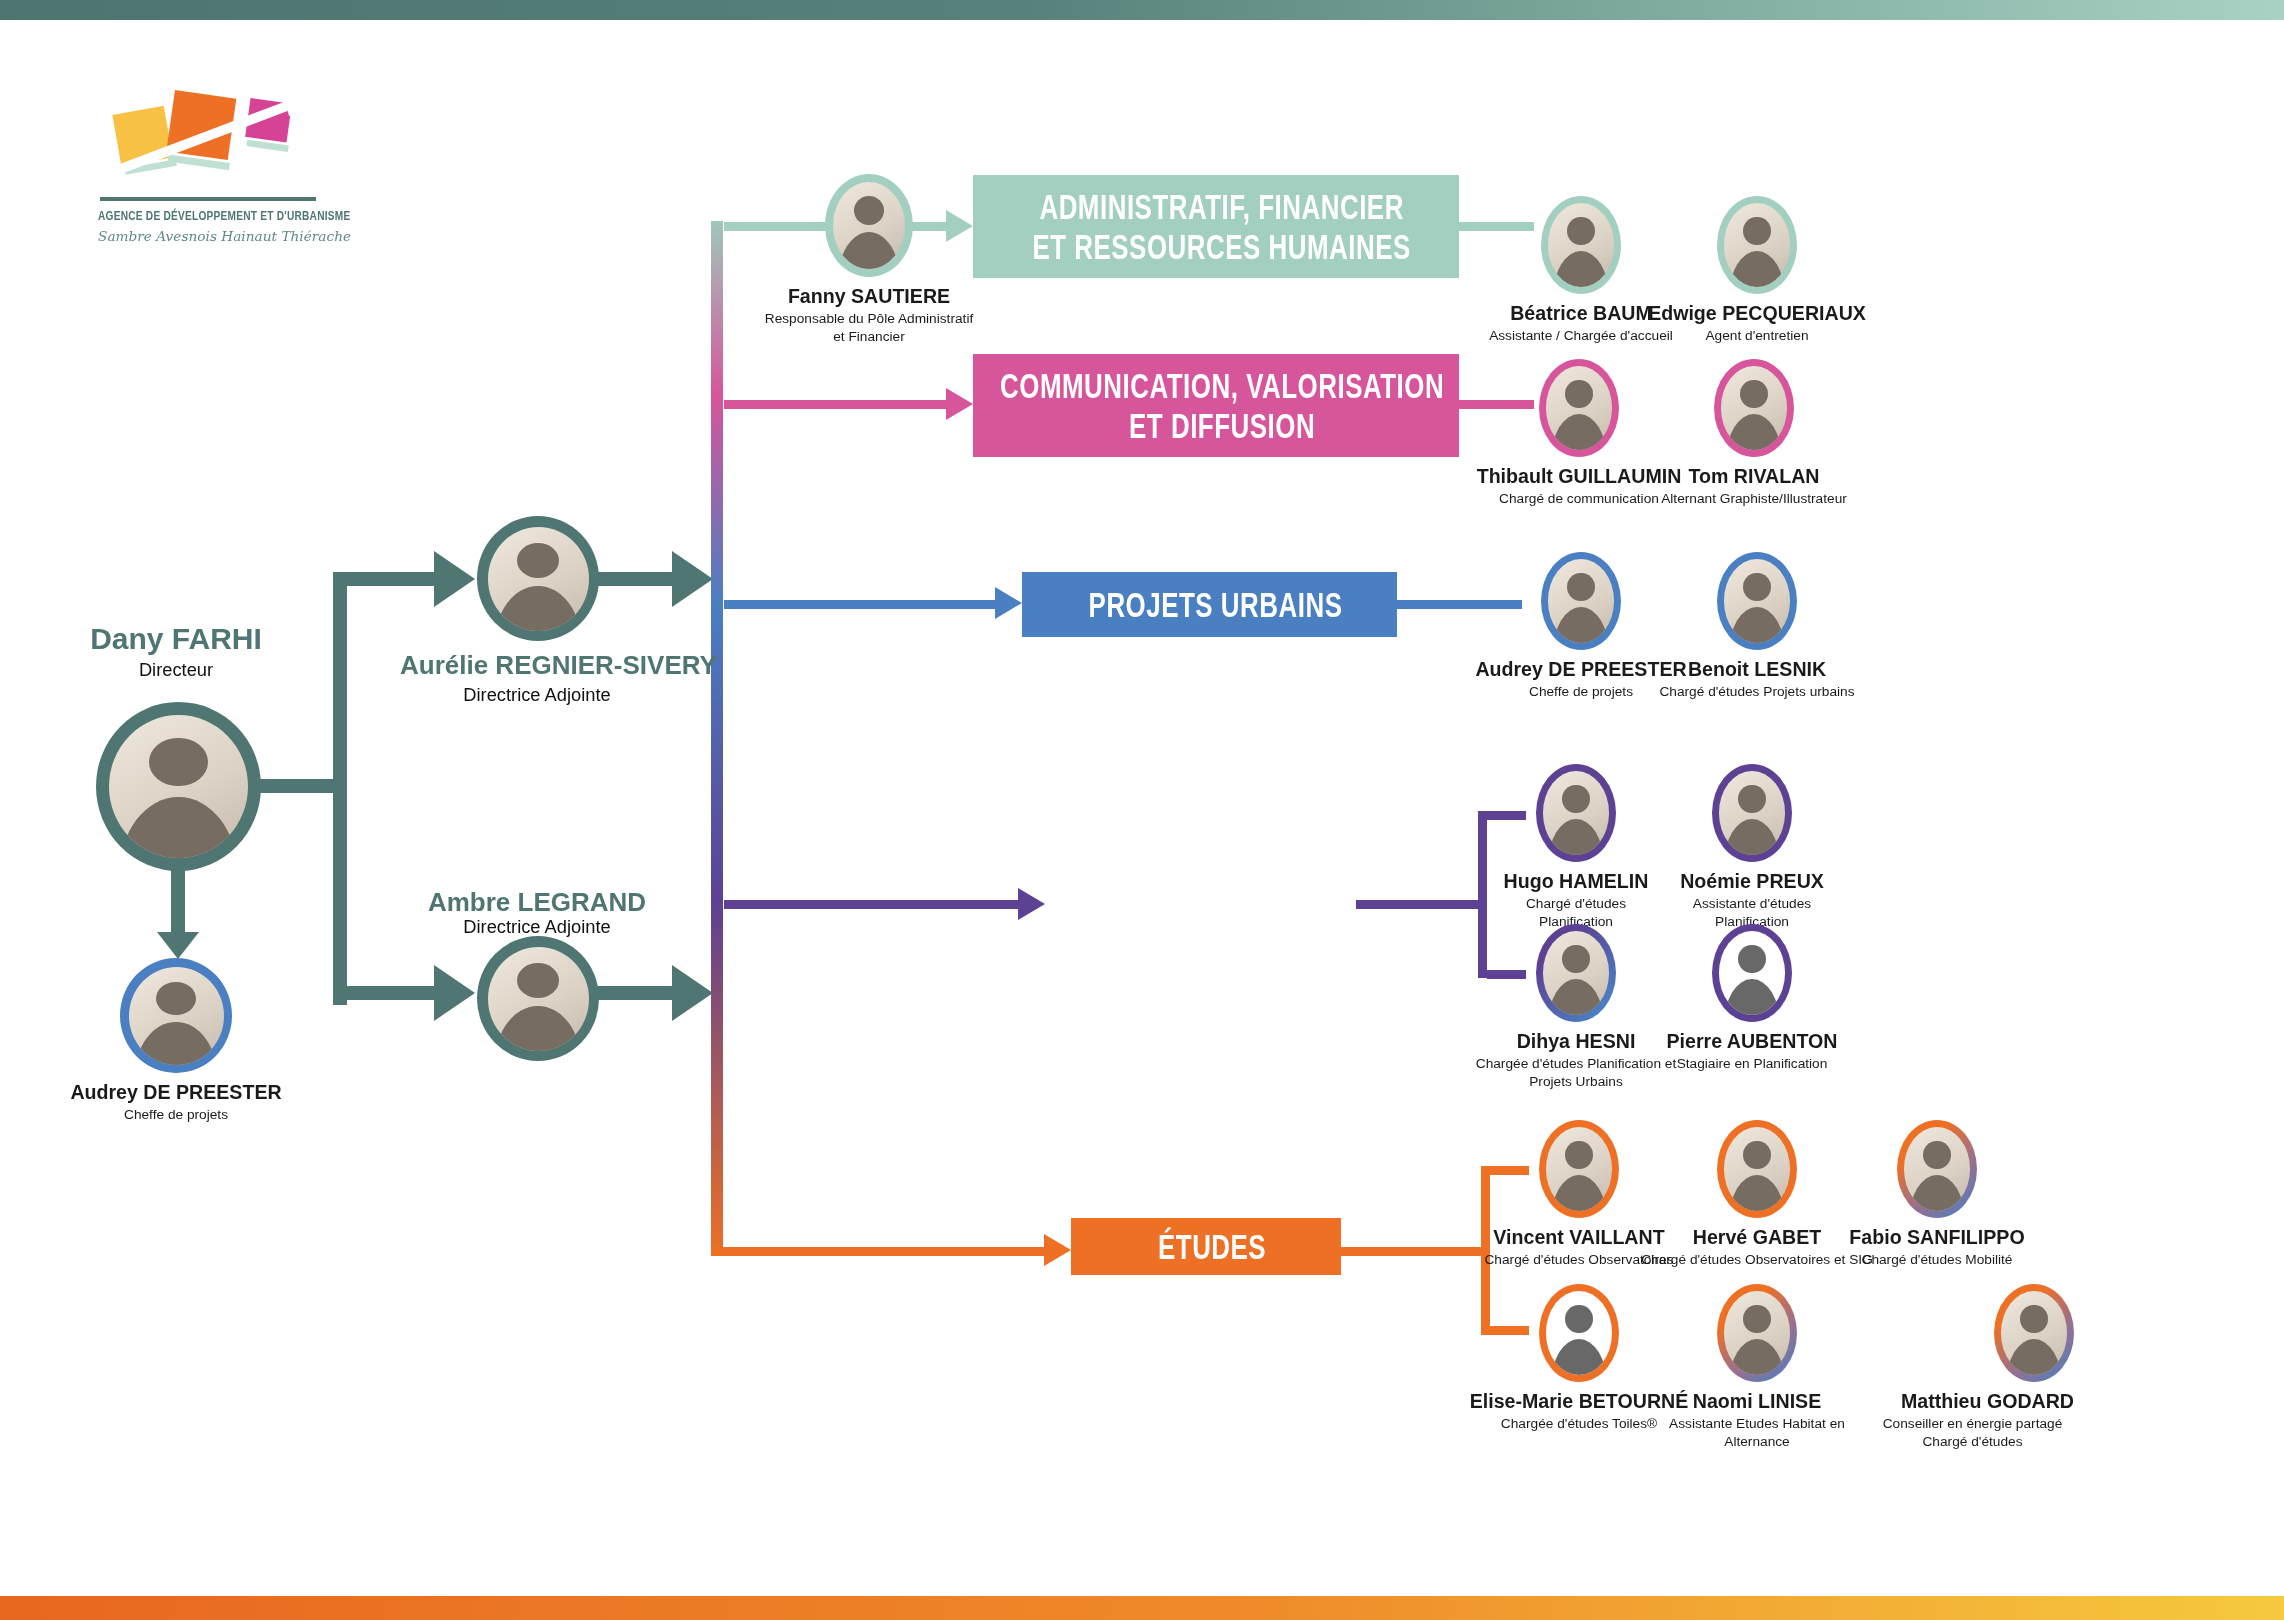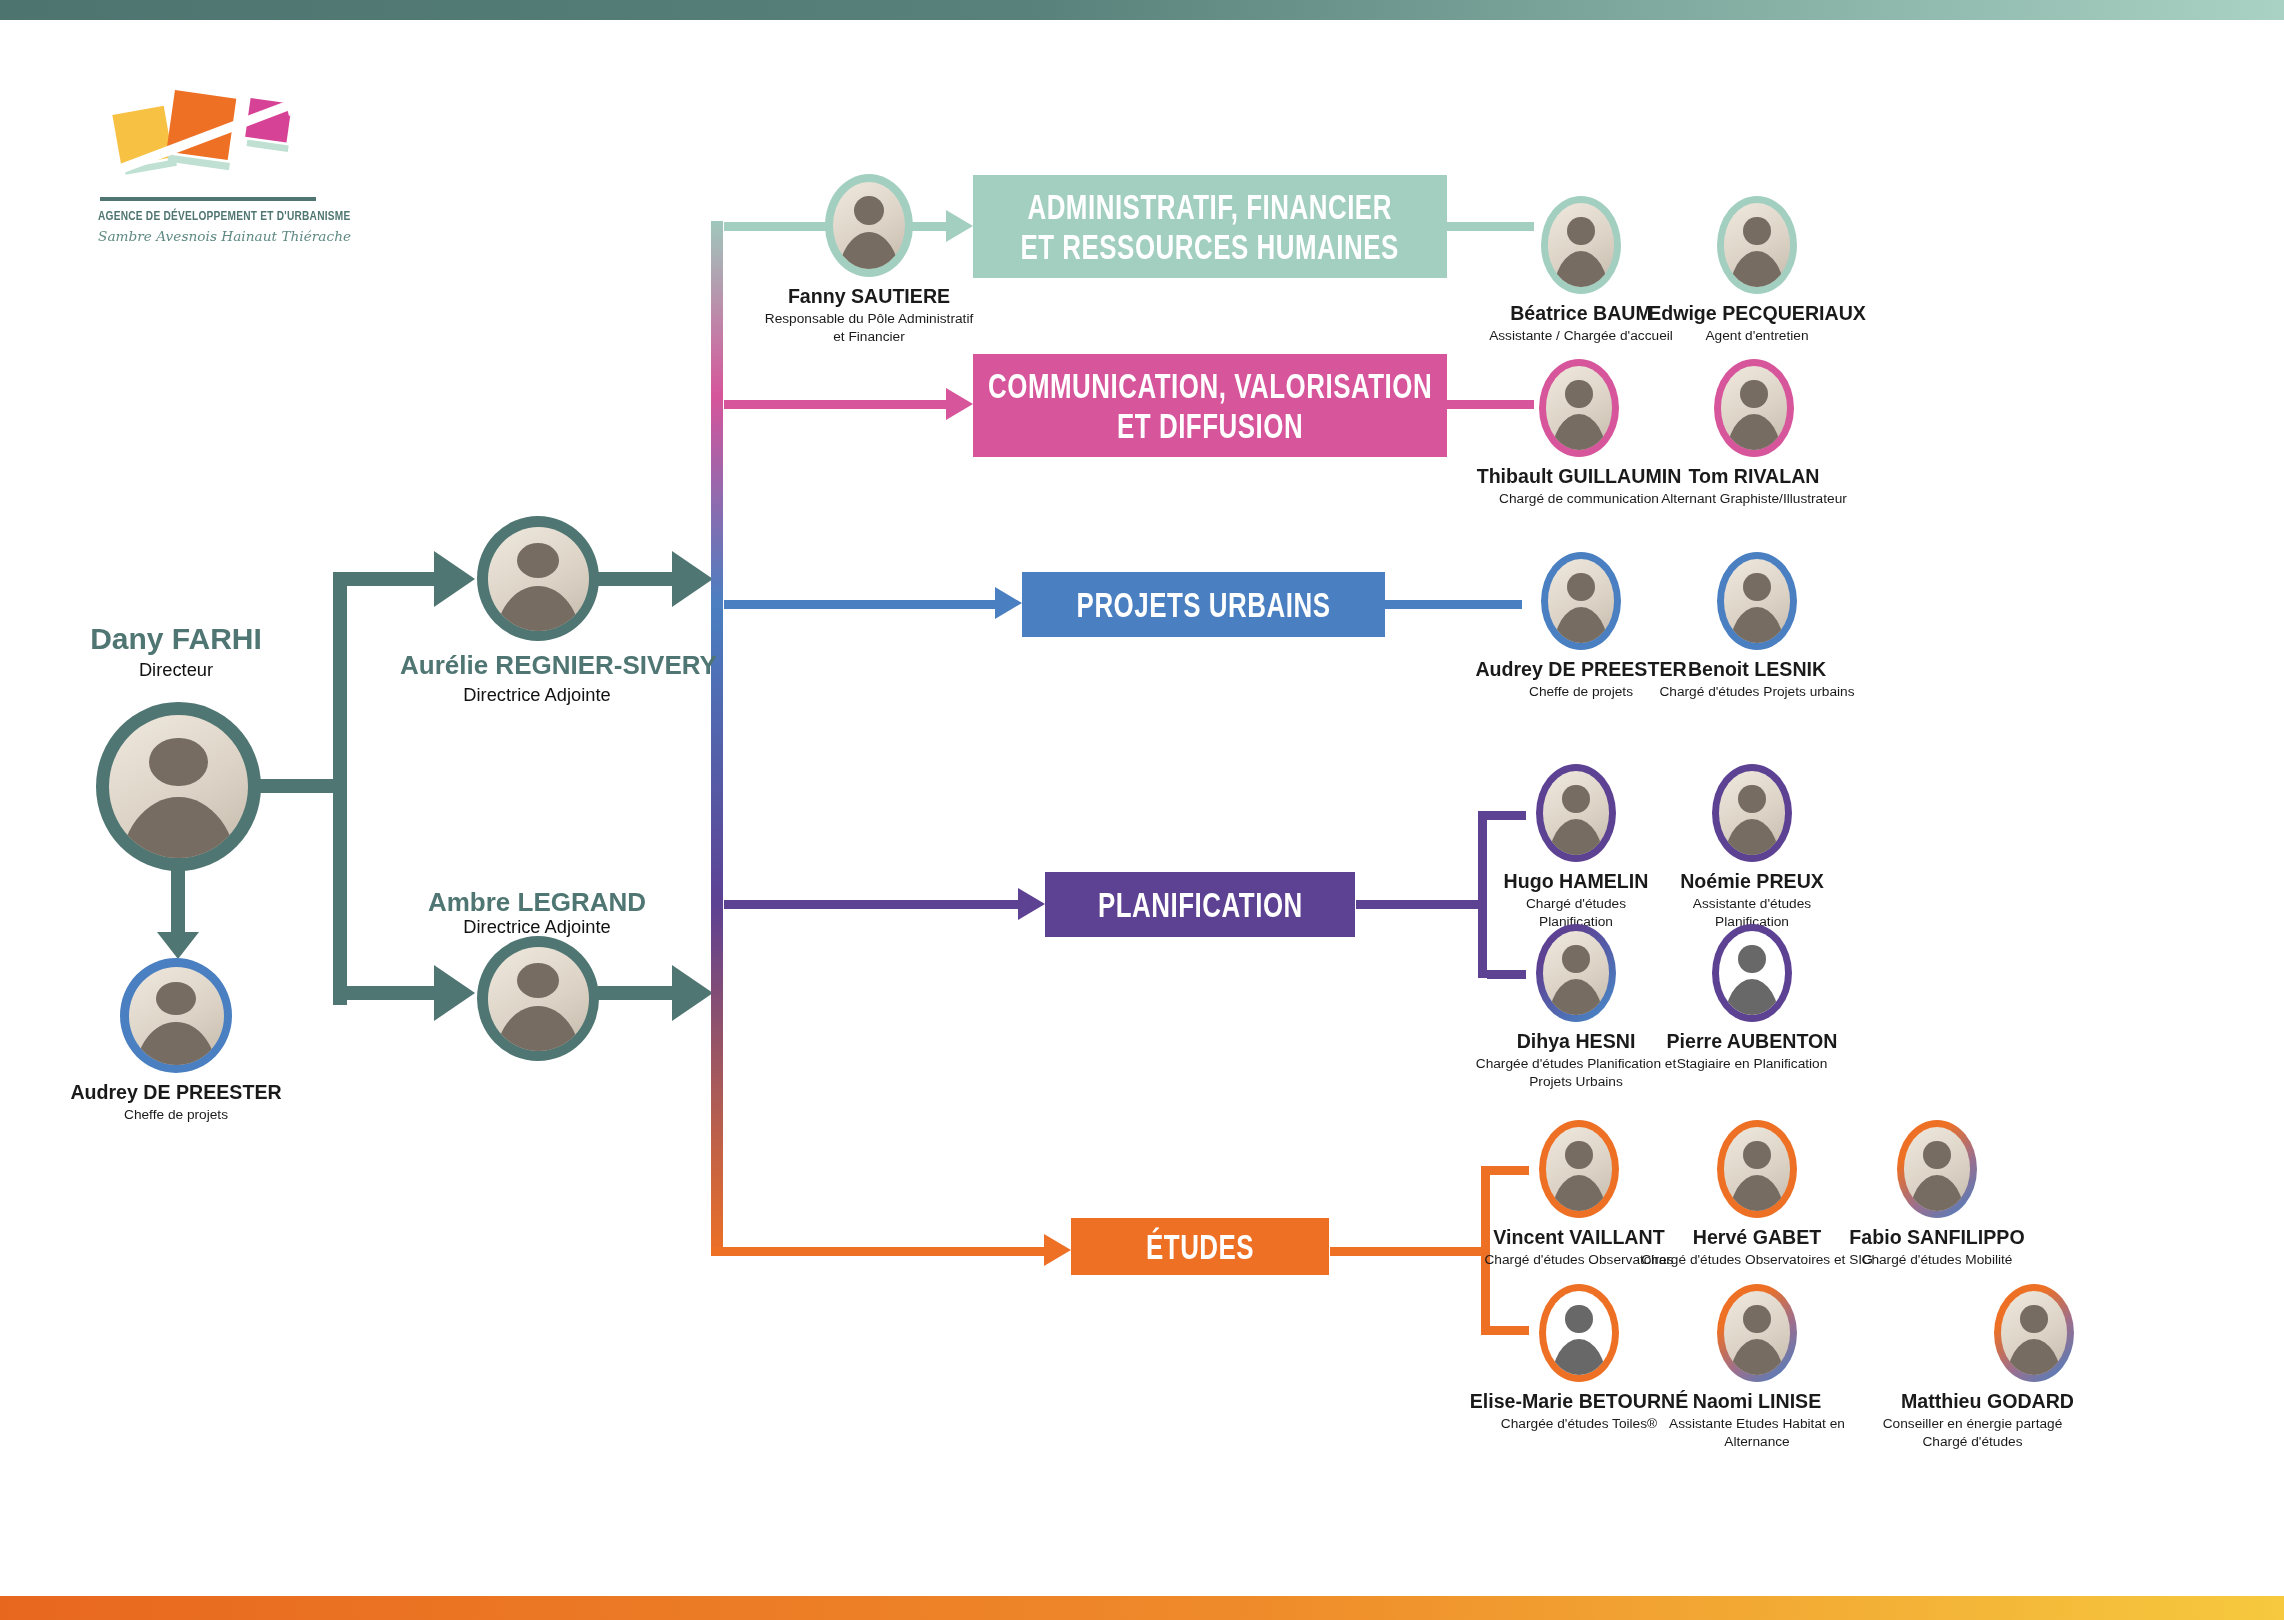--- a/index.html
+++ b/index.html
@@ -20,21 +20,21 @@
   .head-small-r{position:absolute;width:0;height:0;z-index:1;
     border-top:16.3px solid transparent;border-bottom:16.3px solid transparent;
     border-left:27.4px solid var(--c,#4f7672);}
   .head-down{position:absolute;width:0;height:0;z-index:1;
     border-left:21.6px solid transparent;border-right:21.6px solid transparent;
     border-top:27.4px solid var(--c,#4f7672);}
   .spine{position:absolute;left:711px;top:221px;width:12.4px;height:1034px;z-index:1;
     background:linear-gradient(180deg,#9fc7bb 0%,#d6559b 17%,#4a7fc1 37%,#5d4193 66%,#ed7025 100%);}
   
   .deptbox{position:absolute;display:flex;align-items:center;justify-content:center;
-    background:var(--c,#888);z-index:2;}
+    background:var(--c,#888);z-index:2;padding-left:12px;}
   .boxtitle{display:flex;flex-direction:column;align-items:center;transform:scaleX(0.74);
     color:#ffffff;font-weight:bold;font-size:35px;line-height:1.12;text-transform:uppercase;
     white-space:nowrap;letter-spacing:0.7px;}
   
   .photo-outer{position:relative;box-sizing:border-box;border-radius:50%;
     background:var(--c,#999);padding:var(--ring,7.2px);z-index:3;}
   .photo-inner{position:relative;width:100%;height:100%;border-radius:50%;overflow:hidden;
     background:linear-gradient(150deg,#efe8dd 0%,#dcd3c6 55%,#c4b9ab 100%);}
   .photo-inner::before{content:"";position:absolute;left:29%;top:16%;width:42%;height:34%;
     border-radius:50%;background:#766c62;}
@@ -141,25 +141,20 @@
     <div class="boxtitle">
         <div>COMMUNICATION, VALORISATION</div>
         <div>ET DIFFUSION</div>
       </div>
   </div>
   <div class="deptbox" style="left: 1022px; top: 572px; width: 363px; height: 65px; --c: #4a7fc1;">
     <div class="boxtitle">
         <div>PROJETS URBAINS</div>
       </div>
   </div>
-  <div class="deptbox" style="left: 1045px; top: 872px; width: 310px; height: 65px; --c: #5d4193;">
-    <div class="boxtitle">
-        <div>PLANIFICATION</div>
-      </div>
-  </div>
   <div class="deptbox" style="left: 1071px; top: 1218px; width: 258px; height: 57px; --c: #ed7025;">
     <div class="boxtitle">
         <div>ÉTUDES</div>
       </div>
   </div>
 
   <div class="dirname" style="left:39px;top:622px;width:274px;font-size:30px;">Dany FARHI</div>
   <div class="dirrole" style="left:39px;top:659px;width:274px;font-size:18.3px;">Directeur</div>
   <div class="photo-outer" style="position: absolute; left: 96px; top: 702px; width: 165px; height: 169px; --ring: 13px; --c: #4f7672;">
       <div class="photo-inner"></div>

